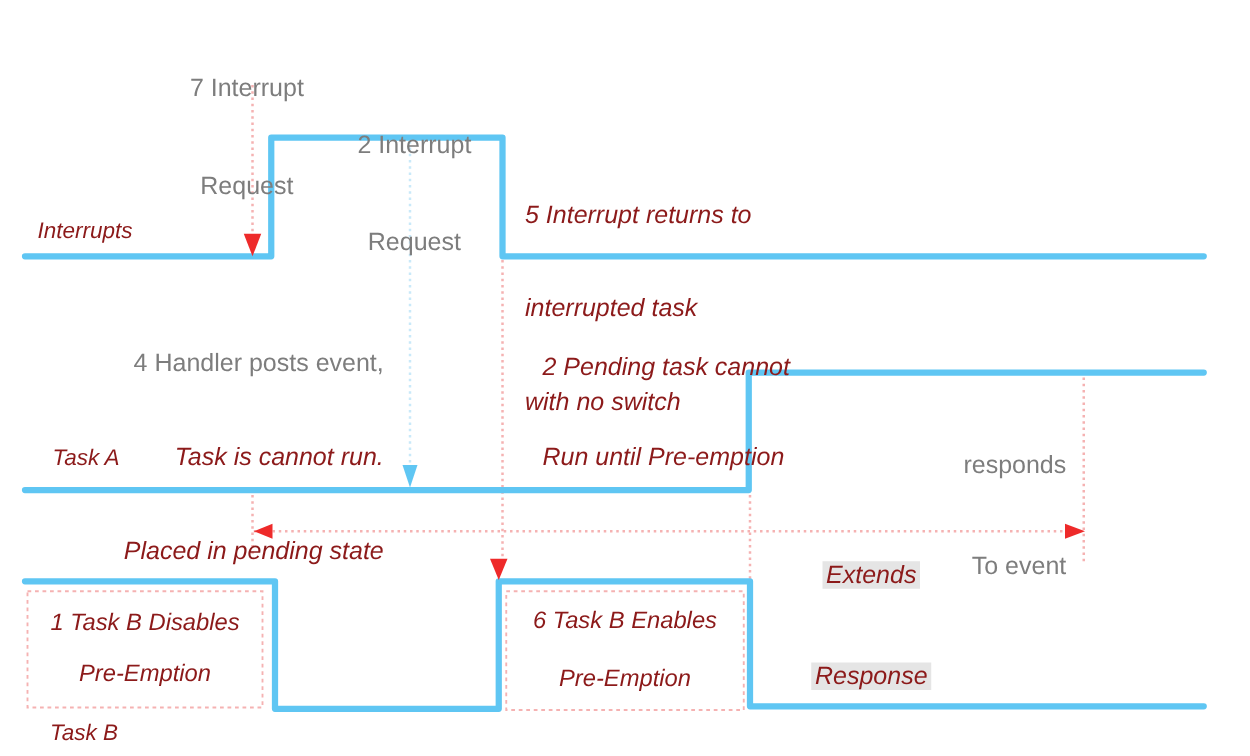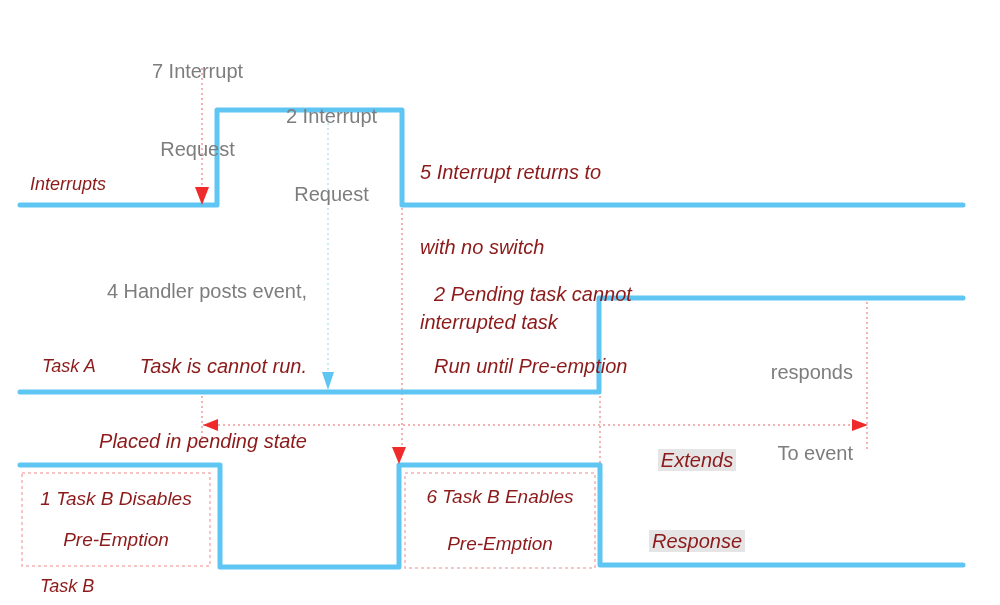--- a/index.html
+++ b/index.html
@@ -64,22 +64,22 @@
 
   <div class="label gray t20 lh26 ctr" style="left:249px;top:51px;width:165px;">
     <div>2 Interrupt</div>
     <div>Request</div>
   </div>
 
   <div class="label red t21" style="left:30px;top:174px;">Interrupts</div>
 
   <div class="label red t20 lh25" style="left:420px;top:110px;">
     <div>5 Interrupt returns to</div>
+    <div>interrupted task</div>
     <div>with no switch</div>
-    <div>interrupted task</div>
   </div>
 
   <div class="label t20 lh25 rt" style="right:693px;top:229px;width:320px;">
     <div class="gray">4 Handler posts event,</div>
     <div class="red">Task is cannot run.</div>
     <div class="red">Placed in pending state</div>
   </div>
 
   <div class="label red t20 lh24" style="left:434px;top:234px;">
     <div>2 Pending task cannot</div>

